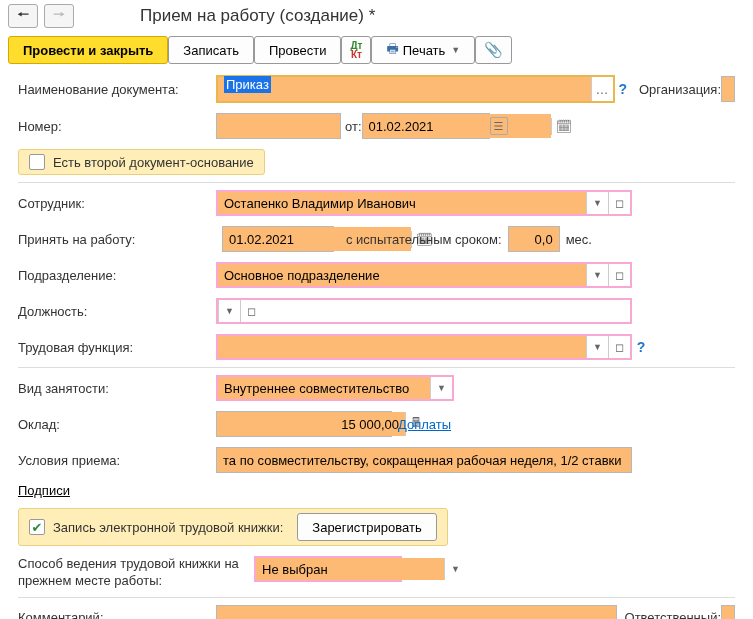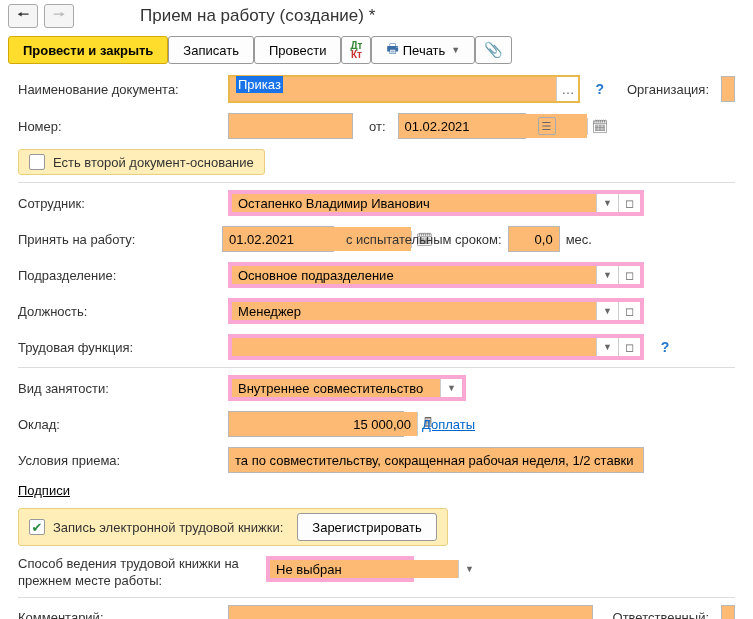--- a/index.html
+++ b/index.html
@@ -61,21 +61,21 @@
   .btn .dropdown-arrow { font-size: 9px; color: #666; margin-left: 2px; }
   .icon-dtkt { font-size: 10px; line-height: 9px; color: #338833; font-weight: bold; }
   .icon-dtkt .kt { color: #cc3333; text-align: right; }
   .icon-print { color: #3a6ea5; }
   .icon-attach { color: #888; font-size: 15px; }
   
   .form-row {
     display: flex;
     align-items: center;
     padding: 5px 18px;
-    gap: 12px;
+    gap: 0;
   }
   .label {
     width: 198px;
     flex-shrink: 0;
     text-align: left;
   }
   .label.multiline { line-height: 1.3; }
   .input {
     height: 26px;
     border: 1px solid #b8b8b8;
@@ -156,21 +156,21 @@
     background: #fff;
     display: inline-flex;
     align-items: center;
     justify-content: center;
     font-size: 13px;
     color: #2b8a3e;
     flex-shrink: 0;
   }
   .combo {
     display: flex;
-    border: 4px solid #f9a8d4;
+    border: 2px solid #f9a8d4;
     height: 26px;
   }
   .combo .input { border: none; flex: 1; height: 100%; }
   .combo-btn {
     width: 22px;
     border: none;
     border-left: 1px solid #ccc;
     background: #fff;
     cursor: pointer;
     display: flex;
@@ -278,21 +278,20 @@
   <div class="combo" style="width:416px">
     <input class="input" value="Основное подразделение" style="">
     <button class="combo-btn">▼</button>
     <button class="combo-btn popout">◻</button>
   </div>
 </div>
 
 <div class="form-row">
   <div class="label">Должность:</div>
   <div class="combo" style="width:416px">
-    <input class="input" value="Менеджер" style="">
     <button class="combo-btn">▼</button>
     <button class="combo-btn popout">◻</button>
   </div>
 </div>
 
 <div class="form-row">
   <div class="label">Трудовая функция:</div>
   <div class="combo" style="width:416px">
     <input class="input" value="" style="">
     <button class="combo-btn">▼</button>

